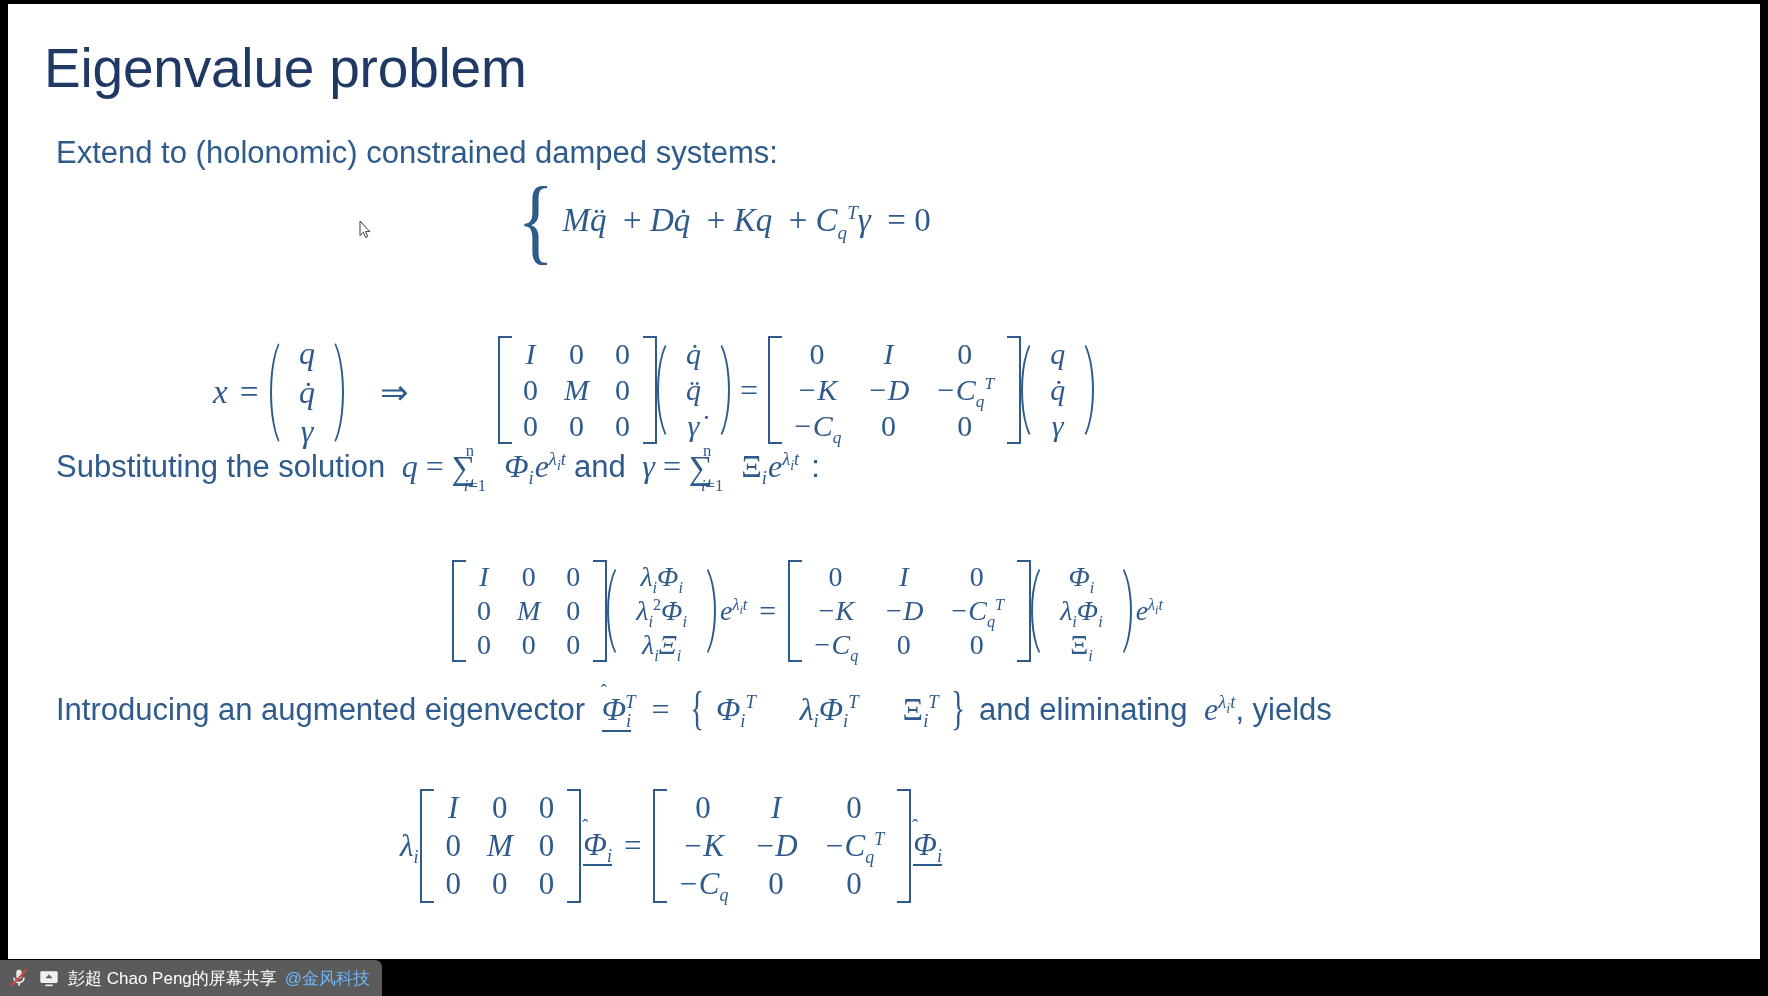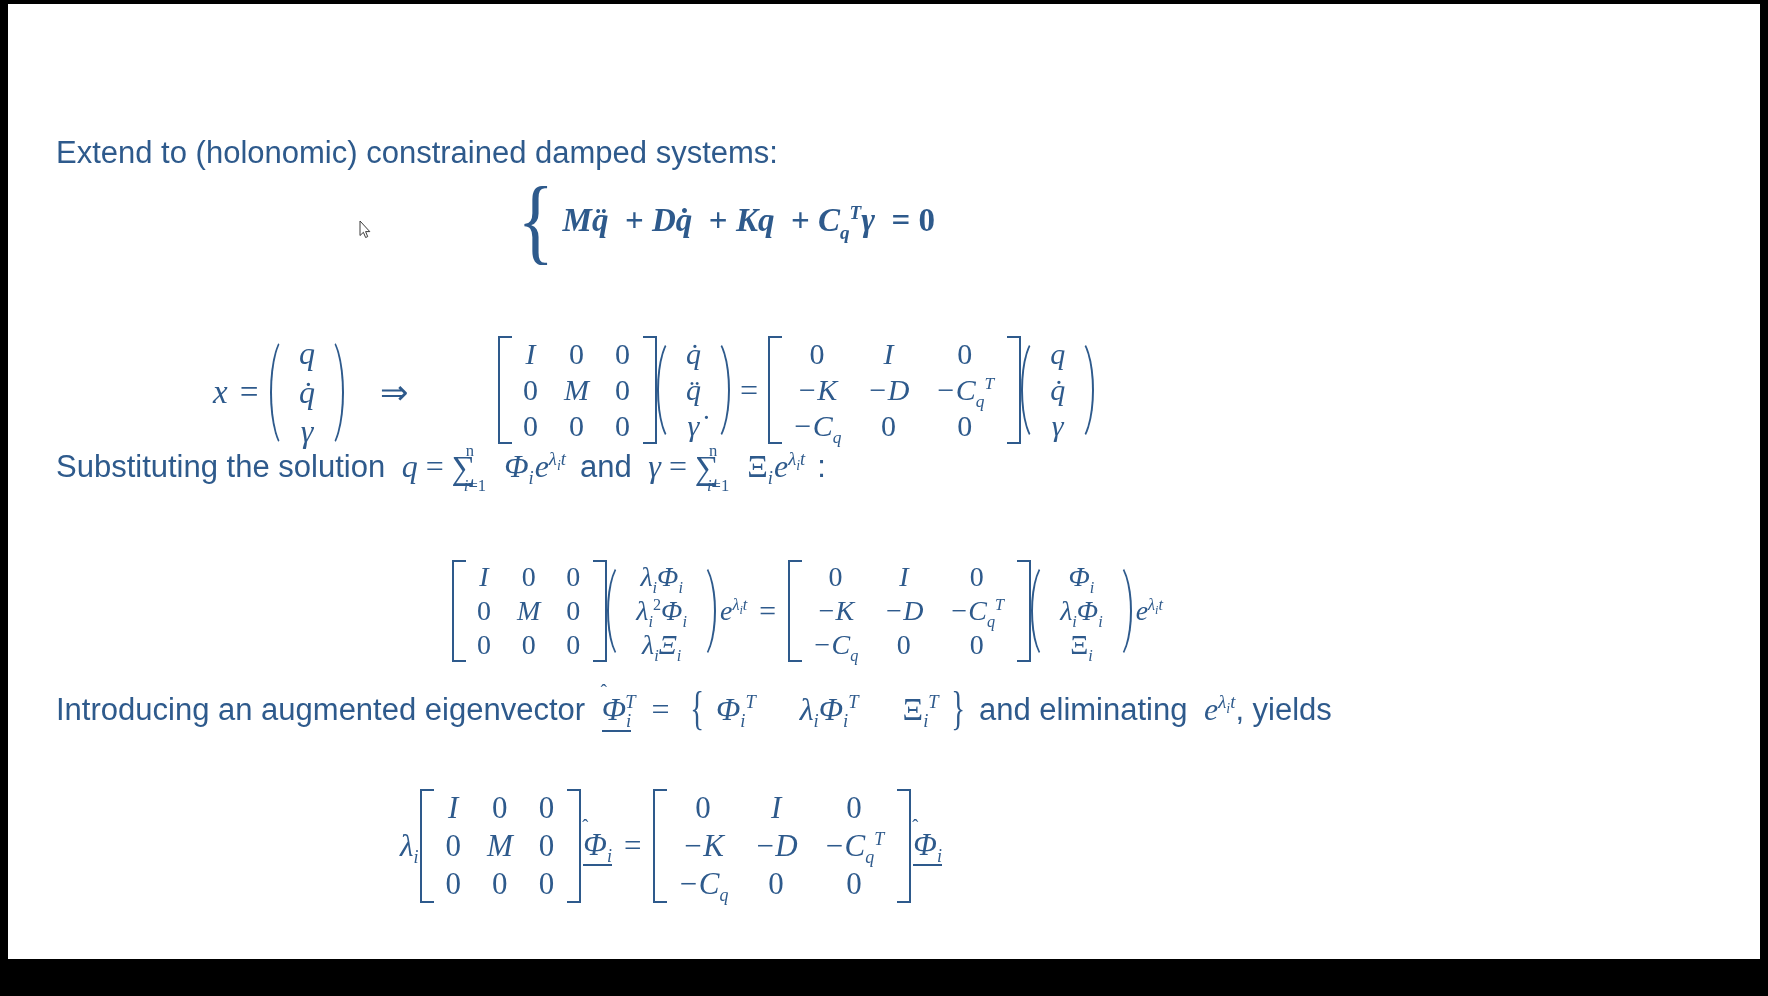--- a/index.html
+++ b/index.html
@@ -178,26 +178,27 @@
   #share-text { white-space: nowrap; }
   #share-handle { color: #72b5f5; white-space: nowrap; }
 </style>
 </head>
 <body>
 
 <div id="slide-root">
 
   <div id="slide-canvas">
 
+    <div id="slide-title">Eigenvalue problem</div>
 
     <div class="body-line" style="left:48px; top:131px;">Extend to (holonomic) constrained damped systems:</div>
 
     <div class="mathblock" style="left:505px; top:182px; display:flex; align-items:center;">
       <span class="bigbrace">{</span>
-      <span style="display:inline-block; margin-left:4px;font-weight:bold;">
+      <span style="display:inline-block; margin-left:4px;">
         <div class="math" style="font-size:33px; line-height:42px;">
           <span class="up" style="font-style:italic">M</span><span style="letter-spacing:0">q̈</span>
           <span class="up">&nbsp;+&nbsp;</span>D<span>q̇</span>
           <span class="up">&nbsp;+&nbsp;</span>K<span>q</span>
           <span class="up">&nbsp;+&nbsp;</span>C<sub>q</sub><sup class="up" style="font-style:italic">T</sup><span>γ</span>
           <span class="up">&nbsp;=&nbsp;0</span>
         </div>
       </span>
     </div>
 
@@ -318,21 +319,21 @@
     <div class="body-line" style="left:48px; top:444px;">
       <span>Substituting the solution</span>
       <span class="imath">
         &nbsp;q <span class="up">=</span>
         <span class="up" style="font-size:1.05em; position:relative; display:inline-block; vertical-align:-2px;">∑</span><span style="display:inline-block; font-size:0.52em; line-height:1; text-align:left; vertical-align:middle; position:relative; top:2px;">
           <span class="up" style="display:block; position:relative; top:-12px; left:-10px;">n</span>
           <span style="display:block; position:relative; top:6px; left:-12px;">i<span class="up">=1</span></span>
         </span>
         <span style="margin-left:-2px;">Φ<sub>i</sub></span><span style="margin-left:1px;">e</span><sup style="font-style:italic">λ<sub style="font-size:0.75em">i</sub>t</sup>
       </span>
-      <span style="margin-left:6px;">and</span>
+      <span style="margin-left:0;">and</span>
       <span class="imath">
         &nbsp;γ <span class="up">=</span>
         <span class="up" style="font-size:1.05em; display:inline-block; vertical-align:-2px;">∑</span><span style="display:inline-block; font-size:0.52em; line-height:1; text-align:left; vertical-align:middle; position:relative; top:2px;">
           <span class="up" style="display:block; position:relative; top:-12px; left:-10px;">n</span>
           <span style="display:block; position:relative; top:6px; left:-12px;">i<span class="up">=1</span></span>
         </span>
         <span class="up" style="margin-left:-2px;">Ξ</span><sub>i</sub><span style="margin-left:1px;">e</span><sup style="font-style:italic">λ<sub style="font-size:0.75em">i</sub>t</sup>
       </span>
       <span style="margin-left:4px;">:</span>
     </div>
@@ -513,14 +514,33 @@
           <span style="position:absolute; left:2px; top:-12px; font-size:0.6em; font-style:normal;">̂</span>Φ<sub>i</sub></span>
       </span>
     </div>
 
     <svg id="mouse-cursor" viewBox="0 0 12 19">
       <path d="M1,1 L1,15.5 L4.4,12.3 L6.6,17.5 L8.7,16.6 L6.6,11.6 L10.8,11.6 Z" fill="#ffffff" stroke="#3a3a3a" stroke-width="1"></path>
     </svg>
 
   </div>
 
+  <div id="share-bar">
+    <span class="bar-icon">
+      <svg width="22" height="22" viewBox="0 0 24 24">
+        <rect x="9" y="3" width="6" height="10" rx="3" fill="#e9e9e9"></rect>
+        <path d="M6.5 11.5 a5.5 5.5 0 0 0 11 0" stroke="#e9e9e9" stroke-width="1.8" fill="none"></path>
+        <line x1="12" y1="17" x2="12" y2="20.5" stroke="#e9e9e9" stroke-width="1.8"></line>
+        <line x1="3.5" y1="21" x2="20.5" y2="2.5" stroke="#d8453c" stroke-width="2.1"></line>
+      </svg>
+    </span>
+    <span class="bar-icon">
+      <svg width="22" height="22" viewBox="0 0 24 24">
+        <rect x="2.5" y="4.5" width="19" height="13" rx="1.6" fill="#f0f0f0"></rect>
+        <path d="M12 8.2 L16 12.2 L8 12.2 Z" fill="#5b5b5b"></path>
+        <line x1="8" y1="20" x2="16" y2="20" stroke="#f0f0f0" stroke-width="1.8"></line>
+      </svg>
+    </span>
+    <span id="share-text">彭超 Chao Peng的屏幕共享</span>
+    <span id="share-handle">@金风科技</span>
+  </div>
 
 </div>
 
 </body></html>

